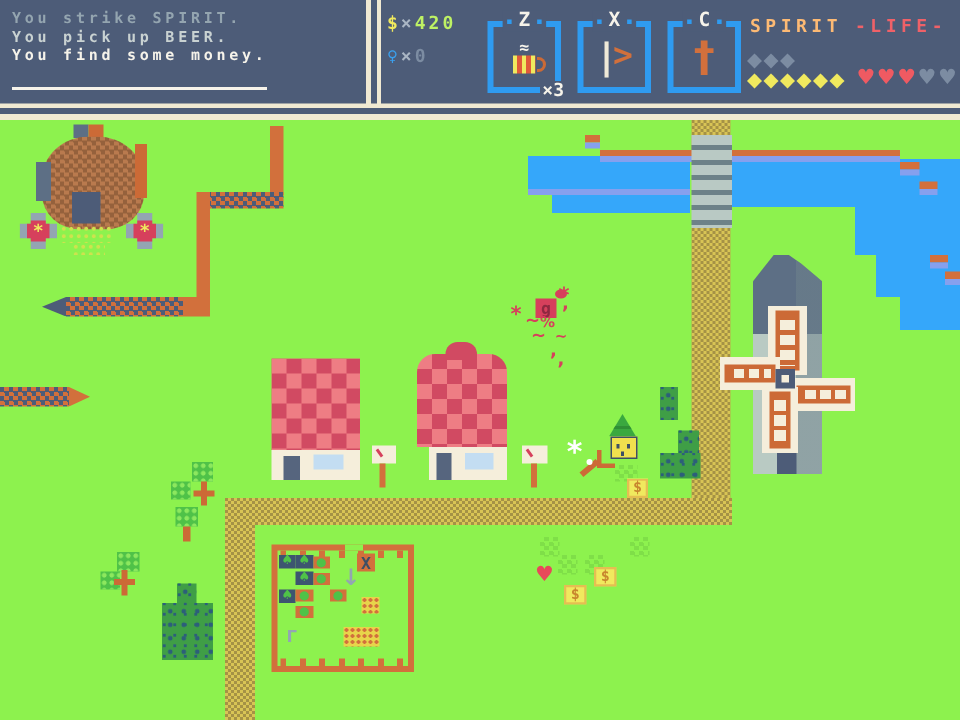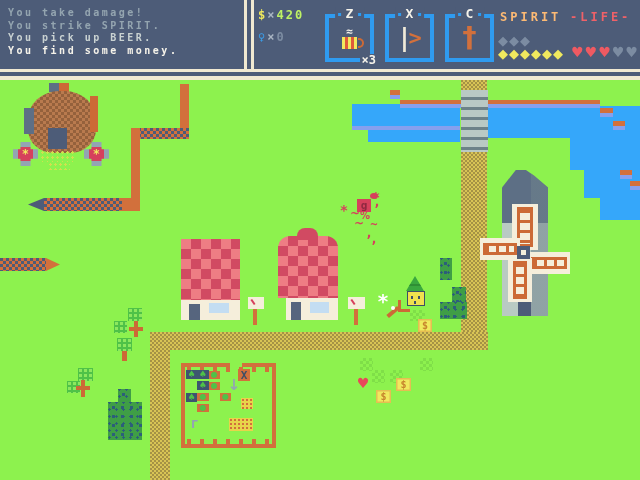--- a/index.html
+++ b/index.html
@@ -135,21 +135,20 @@
   .ft-soil{background:conic-gradient(#bf5a4a 25%,#8e4a4e 0 50%,#bf5a4a 0 75%,#8e4a4e 0);background-size:6px 6px;}
   .ft-soil2{background:conic-gradient(#56688c 25%,#bf5a4a 0 50%,#56688c 0 75%,#bf5a4a 0);background-size:6px 6px;}
   .t-xtile{background:#d2703c;color:#3d4f66;font-size:11px;font-family:"DejaVu Sans Mono",monospace;}
   .t-hay{background:#e8d44a;background-image:radial-gradient(#d2703c 1.2px,transparent 1.4px);background-size:4px 4px;}
 </style>
 </head>
 <body>
 
 <div id="hud">
   <div id="msg-log">
-      <div class="msg-dim">You take damage!</div>
       <div class="msg-dim">You strike SPIRIT.</div>
       <div class="msg-mid">You pick up BEER.</div>
       <div class="msg-new"><span>You find some money.</span></div>
     </div>
   <div class="hud-divider"></div>
   <div id="stats">
       <div class="stat-row" style="top: 9px;"><span class="tone-yellow">$</span><span class="tone-mult">×</span><span class="tone-white">420</span></div>
       <div class="stat-row" style="top: 31px;"><span class="tone-blue">♀</span><span class="tone-mult">×</span><span class="tone-dim">0</span></div>
       <div class="stat-row" style="top: 70px; font-style: italic;"><span class="tone-blue">δ</span><span class="tone-mult">×</span><span class="tone-orange">30</span></div>
     </div>

